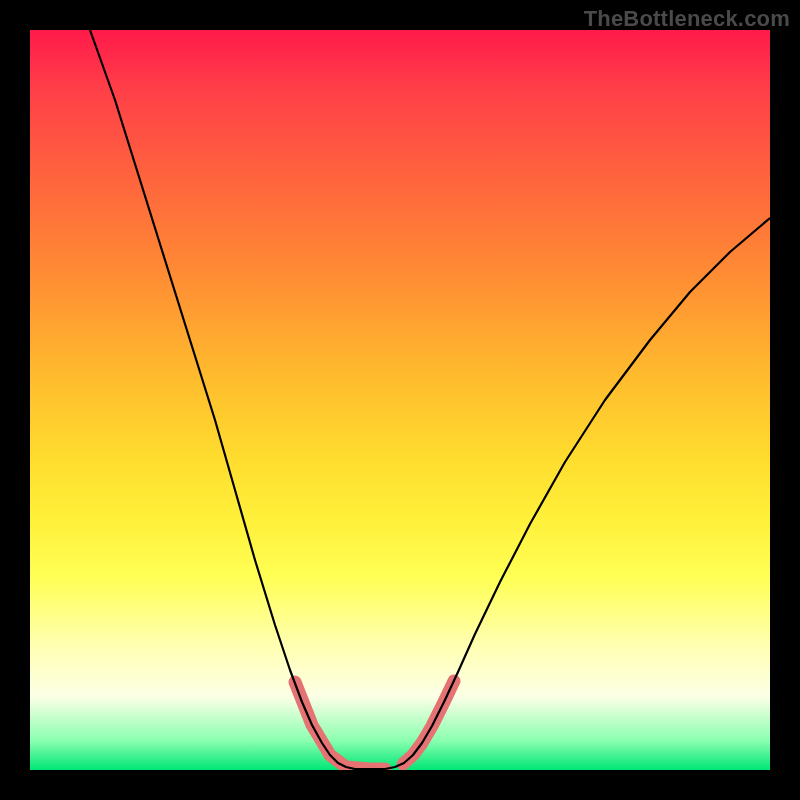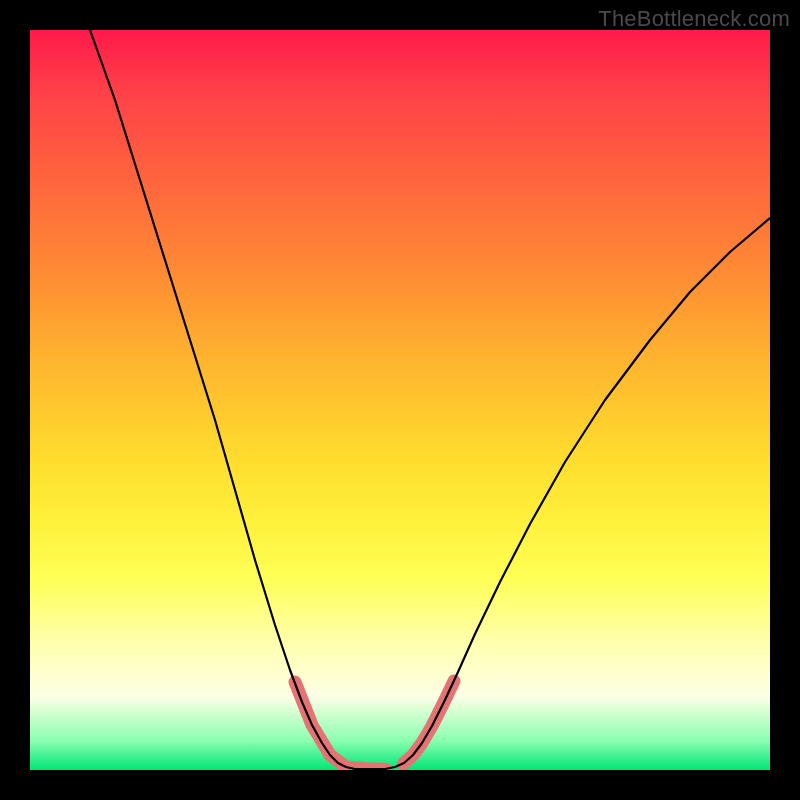--- a/index.html
+++ b/index.html
@@ -41,21 +41,21 @@
       #8bffb0 96%,
       #00e676 100%
     );
   }
   .watermark {
     position: absolute;
     top: 6px;
     right: 10px;
     color: #4a4a4a;
     font-size: 22px;
-    font-weight: 400;
+    font-weight: 700;
     letter-spacing: 0.2px;
     user-select: none;
     pointer-events: none;
   }
   svg.curves {
     position: absolute;
     left: 0;
     top: 0;
     width: 740px;
     height: 740px;

